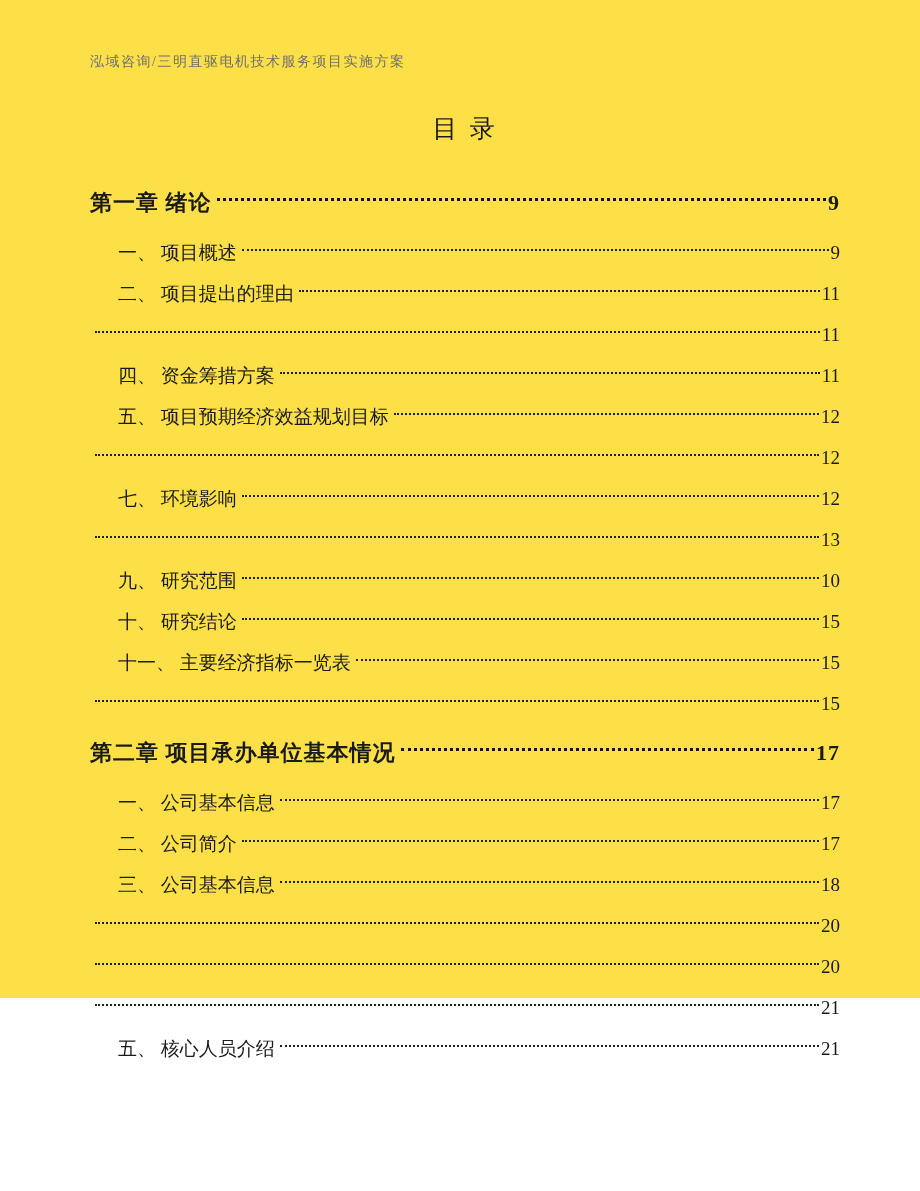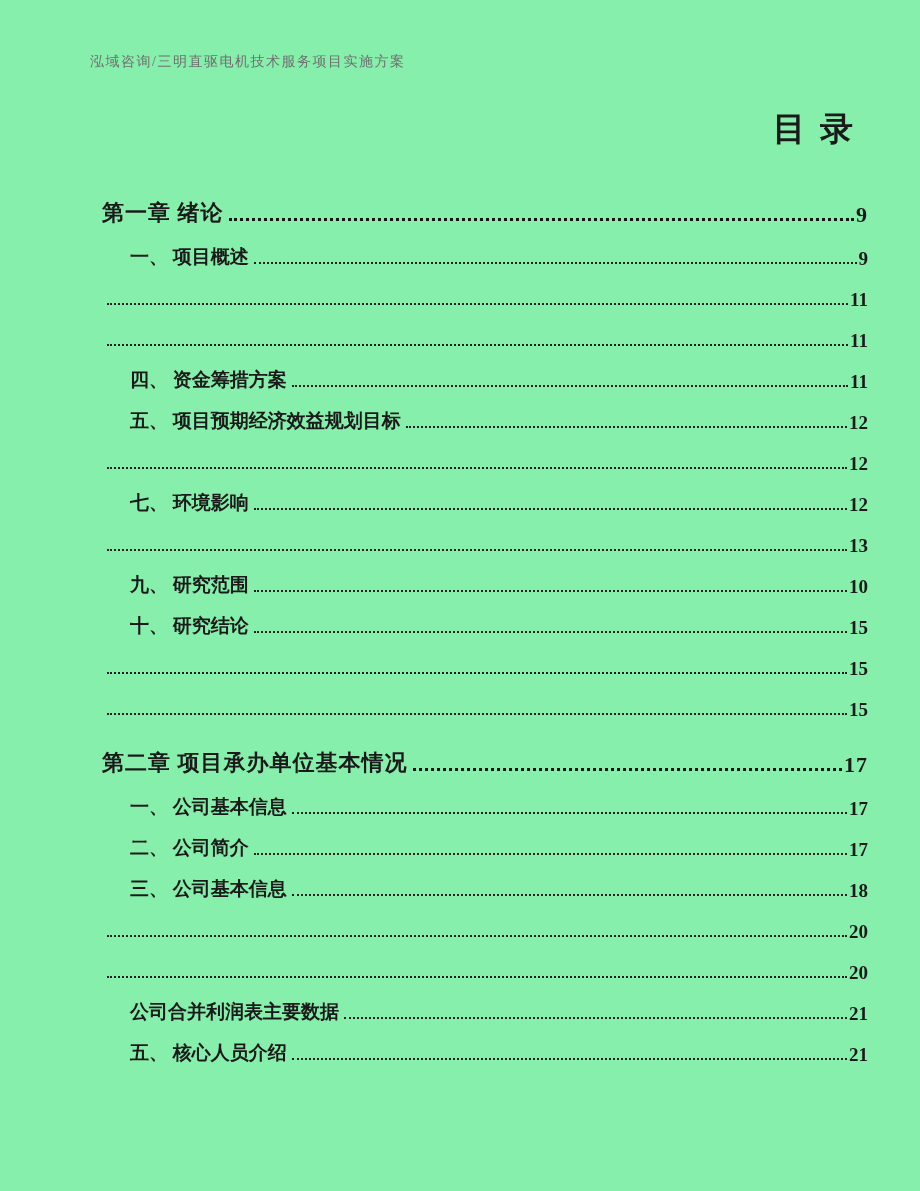--- a/index.html
+++ b/index.html
@@ -10,47 +10,46 @@
   }
   body {
     width: 920px;
     height: 1191px;
     overflow: hidden;
     font-family: "Liberation Serif", "DejaVu Serif", serif;
     color: #1a1a1a;
   }
   .page {
     width: 920px;
-    height: 1191px;
-    padding: 54px 64px 0 90px;
-    background: #86efac;
+    height: 998px;
+    padding: 54px 80px 0 90px;
+    background: #fde047;
   }
   .doc-header {
     font-size: 14px;
     line-height: 16px;
     color: #6f6f6f;
     letter-spacing: 1.5px;
     white-space: nowrap;
   }
   .doc-title {
     margin: 42px 0 0 0;
-    text-align: right;
-    font-size: 33px;
+    text-align: center;
+    font-size: 25px;
     line-height: 34px;
-    font-weight: bold;
+    font-weight: normal;
     letter-spacing: 3px;
   }
   .toc {
     margin-top: 32px;
   }
   .toc-row {
     display: flex;
-    align-items: flex-end;
+    align-items: center;
     width: 100%;
-    margin-left: 12px;
   }
   .toc-label { white-space: nowrap; }
   .toc-page  { white-space: nowrap; }
   .toc-dots {
     flex: 1 1 auto;
     min-width: 16px;
     border-bottom: 2px dotted #1f1f1f;
     margin: 0 2px 6px 5px;
   }
   .toc-row.chapter {
@@ -61,21 +60,21 @@
     letter-spacing: 1px;
   }
   .toc-row.chapter .toc-dots {
     border-bottom: 3px dotted #141414;
     margin-bottom: 7px;
   }
   .toc-row.item {
     height: 41px;
     padding-bottom: 7px;
     font-size: 19px;
-    font-weight: bold;
+    font-weight: normal;
   }
   .toc-row.item .toc-label {
     margin-left: 28px;
   }
 </style>
 </head>
 <body>
 
 <div class="page">
   <div class="doc-header">泓域咨询/三明直驱电机技术服务项目实施方案</div>
@@ -87,20 +86,21 @@
     <span class="toc-label">第一章 绪论</span>
     <span class="toc-dots"></span>
     <span class="toc-page">9</span>
   </div>
       <div class="toc-row item">
     <span class="toc-label">一、 项目概述</span>
     <span class="toc-dots"></span>
     <span class="toc-page">9</span>
   </div>
       <div class="toc-row item">
+    <span class="toc-label">二、 项目提出的理由</span>
     <span class="toc-dots"></span>
     <span class="toc-page">11</span>
   </div>
       <div class="toc-row item">
     <span class="toc-dots"></span>
     <span class="toc-page">11</span>
   </div>
       <div class="toc-row item">
     <span class="toc-label">四、 资金筹措方案</span>
     <span class="toc-dots"></span>
@@ -128,20 +128,21 @@
     <span class="toc-label">九、 研究范围</span>
     <span class="toc-dots"></span>
     <span class="toc-page">10</span>
   </div>
       <div class="toc-row item">
     <span class="toc-label">十、 研究结论</span>
     <span class="toc-dots"></span>
     <span class="toc-page">15</span>
   </div>
       <div class="toc-row item">
+    <span class="toc-label">十一、 主要经济指标一览表</span>
     <span class="toc-dots"></span>
     <span class="toc-page">15</span>
   </div>
       <div class="toc-row item">
     <span class="toc-dots"></span>
     <span class="toc-page">15</span>
   </div>
       <div class="toc-row chapter">
     <span class="toc-label">第二章 项目承办单位基本情况</span>
     <span class="toc-dots"></span>
@@ -164,21 +165,20 @@
   </div>
       <div class="toc-row item">
     <span class="toc-dots"></span>
     <span class="toc-page">20</span>
   </div>
       <div class="toc-row item">
     <span class="toc-dots"></span>
     <span class="toc-page">20</span>
   </div>
       <div class="toc-row item">
-    <span class="toc-label">公司合并利润表主要数据</span>
     <span class="toc-dots"></span>
     <span class="toc-page">21</span>
   </div>
       <div class="toc-row item">
     <span class="toc-label">五、 核心人员介绍</span>
     <span class="toc-dots"></span>
     <span class="toc-page">21</span>
   </div>
     </div>
 </div>

